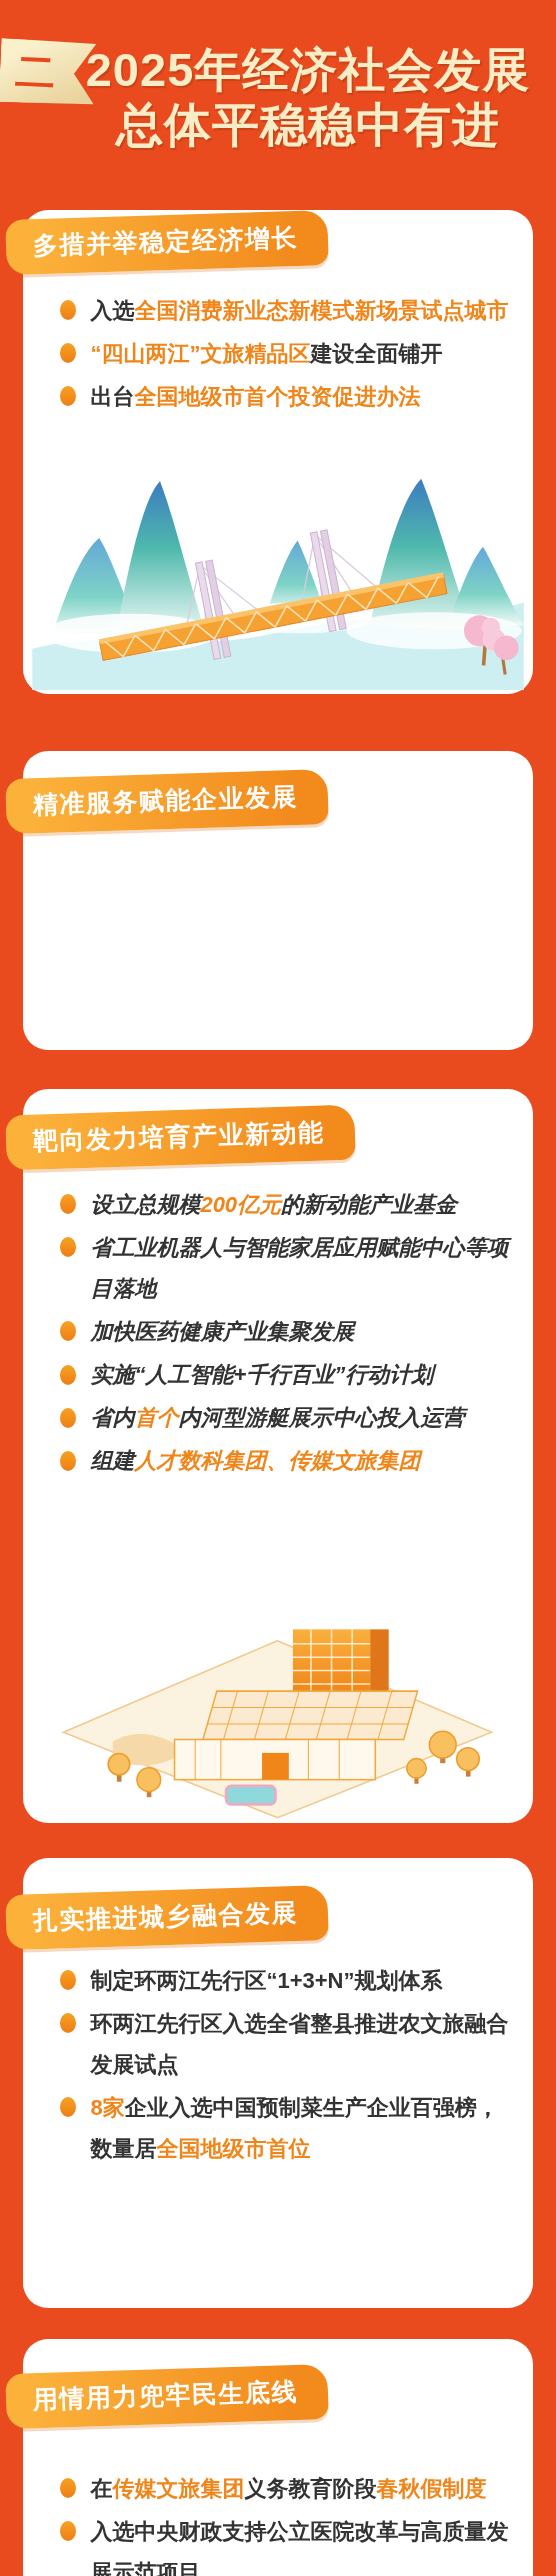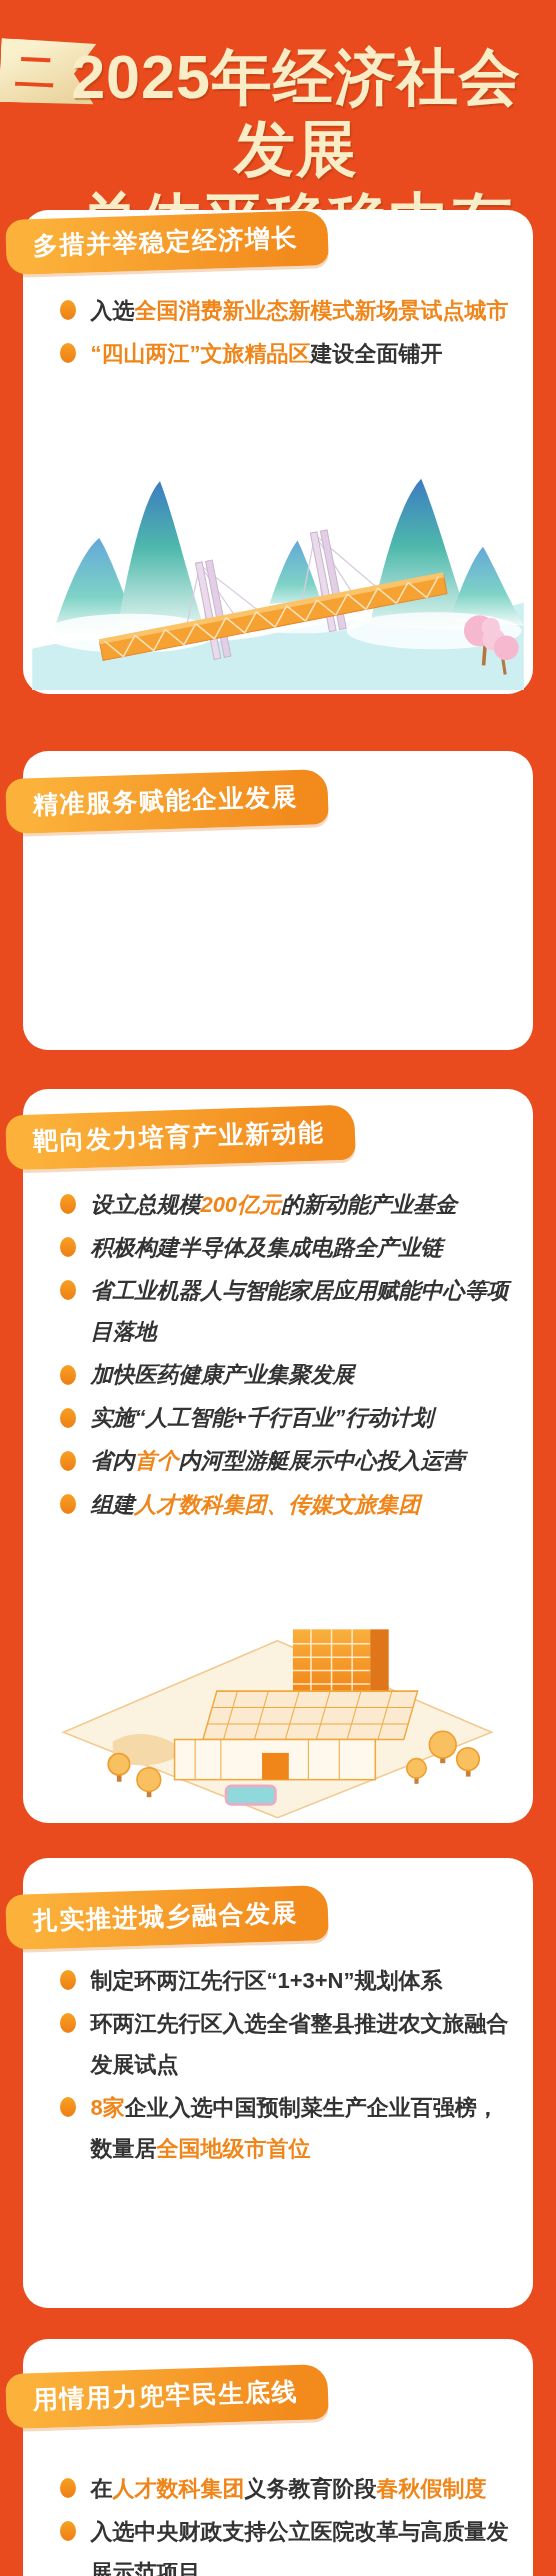--- a/index.html
+++ b/index.html
@@ -3,22 +3,22 @@
 <meta charset="utf-8">
 <style>
   html,body{margin:0;padding:0;}
   body{width:556px;height:3722px;position:relative;background:#E94A1E;
        font-family:"Liberation Sans","DejaVu Sans",sans-serif;overflow:hidden;}
   .ribbon{position:absolute;top:38px;left:0;width:95px;height:64px;
           background:linear-gradient(155deg,#F9F0CC 20%,#E9D29B 90%);
           clip-path:polygon(0 0,100% 3%,78% 51%,100% 97%,0 100%);
           display:flex;align-items:center;padding-left:15.5px;box-sizing:border-box;
           color:#E8481E;font-size:40px;font-weight:800;transform:rotate(2.5deg);transform-origin:left center;}
-  .title{position:absolute;top:42px;left:64px;width:464px;text-align:center;
-         font-size:61px;font-weight:800;color:#F8EDC7;line-height:1.18;letter-spacing:1px;
+  .title{position:absolute;top:42px;left:76px;width:464px;text-align:center;
+         font-size:47px;font-weight:800;color:#F8EDC7;line-height:1.18;letter-spacing:1px;
          text-shadow:1.5px 2.1px 1px rgba(160,60,10,.45);}
   .card{position:absolute;left:23px;width:510px;background:#FFFFFF;border-radius:25px;}
   .badge{position:absolute;left:-17.5px;background:linear-gradient(97deg,#FBB13A 10%,#F28A1C 90%);
          color:#FFFFFF;font-size:25px;font-weight:800;letter-spacing:1.5px;white-space:nowrap;
          padding:10.3px 30px 12px 27px;border-radius:17.5px 24px 14.4px 20.6px;transform:rotate(-1.8deg);
          box-shadow:0 3.1px 0 rgba(214,104,14,.25);}
   .bullets{position:absolute;left:37px;right:21.6px;list-style:none;margin:0;padding:0;}
   .bullets li{display:flex;align-items:flex-start;margin-bottom:2.1px;
               font-size:22px;font-weight:700;color:#333333;line-height:41px;}
   .dot{flex:0 0 auto;width:16px;height:20px;border-radius:50%;
@@ -43,20 +43,24 @@
 <div class="card" id="card1" style="top:210px;height:484px;">
   <div class="badge" style="top:5.2px;">多措并举稳定经济增长</div>
   <ul class="bullets" style="top:80px;">
       <li>
         <span class="dot"></span>
         <span class="btxt"><span>入选</span><span class="acc">全国消费新业态新模式新场景试点城市</span></span>
       </li>
       <li>
         <span class="dot"></span>
         <span class="btxt"><span class="acc">“四山两江”文旅精品区</span><span>建设全面铺开</span></span>
+      </li>
+      <li>
+        <span class="dot"></span>
+        <span class="btxt"><span>出台</span><span class="acc">全国地级市首个投资促进办法</span></span>
       </li>
     </ul>
   <div class="illu" style="top:243px;left:9.3px;width:492px;height:237px;">
     <svg viewBox="0 0 954 460">
       <defs>
         <linearGradient id="g1" x1="0" y1="0" x2="0" y2="1">
           <stop offset="0" stop-color="#3C7CC1"></stop>
             <stop offset=".45" stop-color="#4FB9AC"></stop>
             <stop offset="1" stop-color="#E8F7F3"></stop>
         </linearGradient>
@@ -112,24 +116,20 @@
 
 <div class="card" id="card3" style="top:1089px;height:734px;">
   <div class="badge" style="top:20.6px;">靶向发力培育产业新动能</div>
   <ul class="bullets" style="top:95px;font-style:italic;">
       <li>
         <span class="dot"></span>
         <span class="btxt"><span>设立总规模</span><span class="acc">200亿元</span><span>的新动能产业基金</span></span>
       </li>
       <li>
         <span class="dot"></span>
-        <span class="btxt"><span>积极构建半导体及集成电路全产业链</span></span>
-      </li>
-      <li>
-        <span class="dot"></span>
         <span class="btxt"><span>省工业机器人与智能家居应用赋能中心等项目落地</span></span>
       </li>
       <li>
         <span class="dot"></span>
         <span class="btxt"><span>加快医药健康产业集聚发展</span></span>
       </li>
       <li>
         <span class="dot"></span>
         <span class="btxt"><span>实施“人工智能+千行百业”行动计划</span></span>
       </li>
@@ -214,21 +214,21 @@
         <span class="btxt"><span class="acc">8家</span><span>企业入选中国预制菜生产企业百强榜，数量居</span><span class="acc">全国地级市首位</span></span>
       </li>
     </ul>
 </div>
 
 <div class="card" id="card5" style="top:2339px;height:765px;">
   <div class="badge" style="top:30px;">用情用力兜牢民生底线</div>
   <ul class="bullets" style="top:129px;">
       <li>
         <span class="dot"></span>
-        <span class="btxt"><span>在</span><span class="acc">人才数科集团</span><span>义务教育阶段</span><span class="acc">春秋假制度</span></span>
+        <span class="btxt"><span>在</span><span class="acc">传媒文旅集团</span><span>义务教育阶段</span><span class="acc">春秋假制度</span></span>
       </li>
       <li>
         <span class="dot"></span>
         <span class="btxt"><span>入选中央财政支持公立医院改革与高质量发展示范项目</span></span>
       </li>
     </ul>
 
 </div>
 
 

